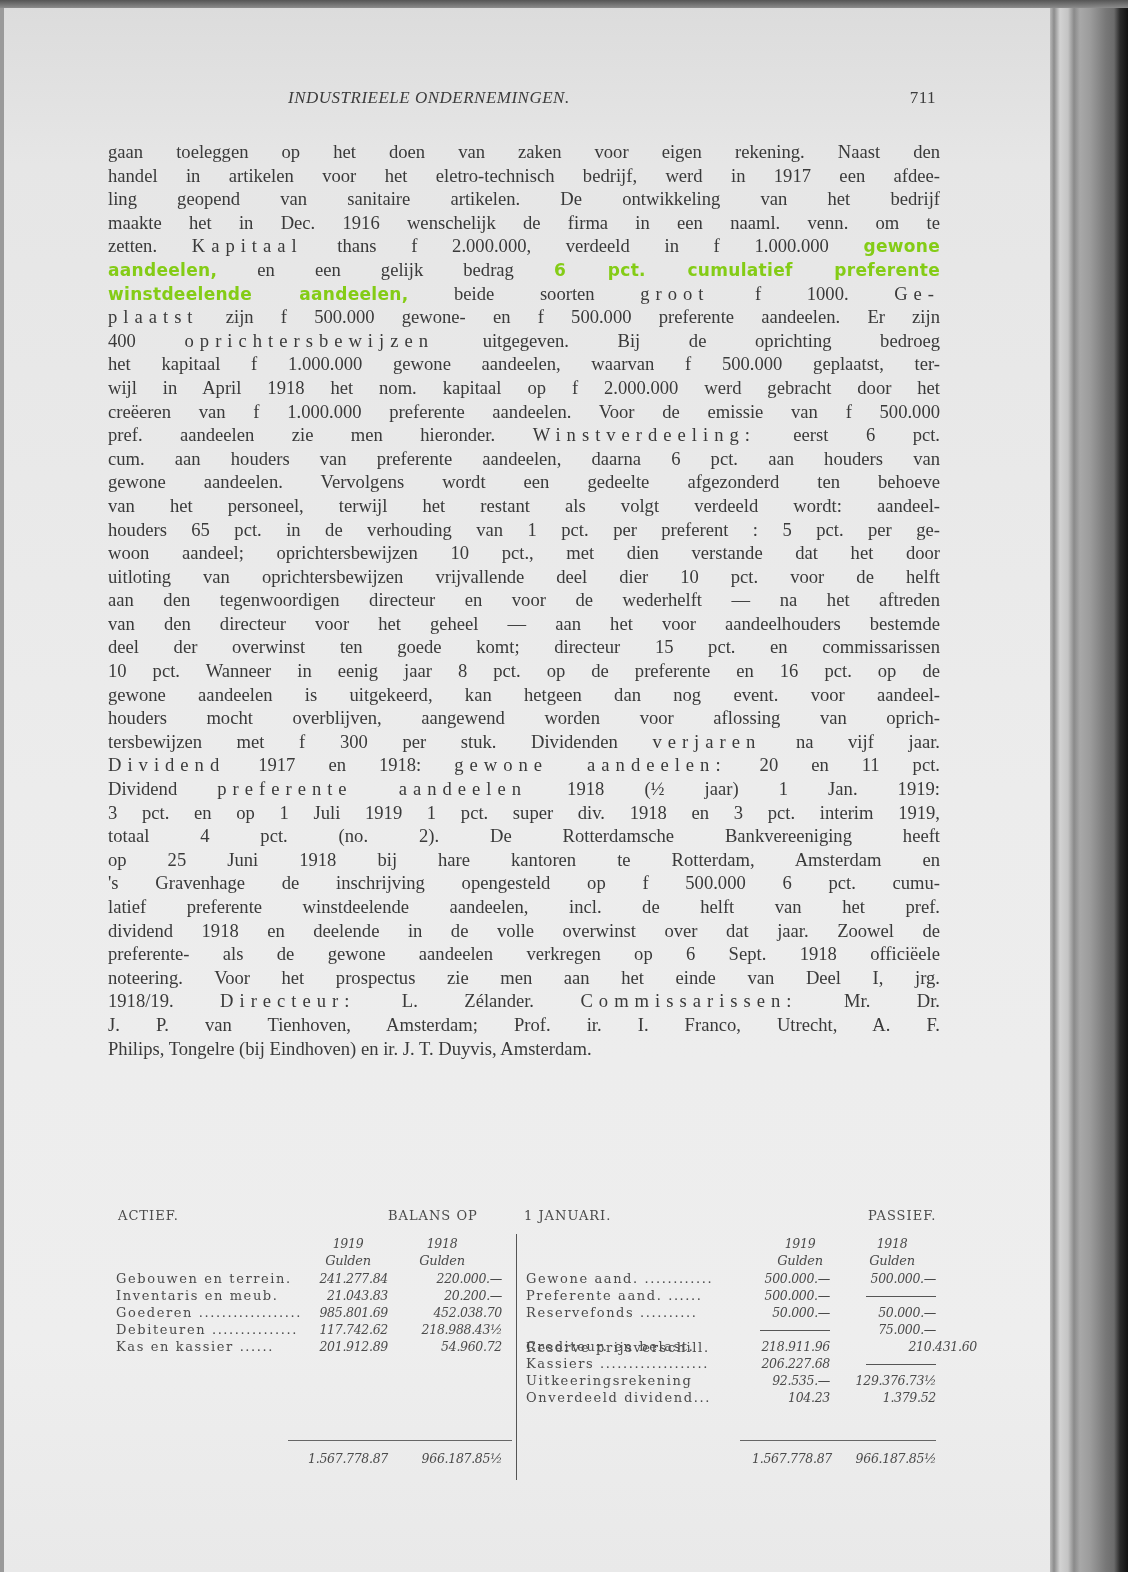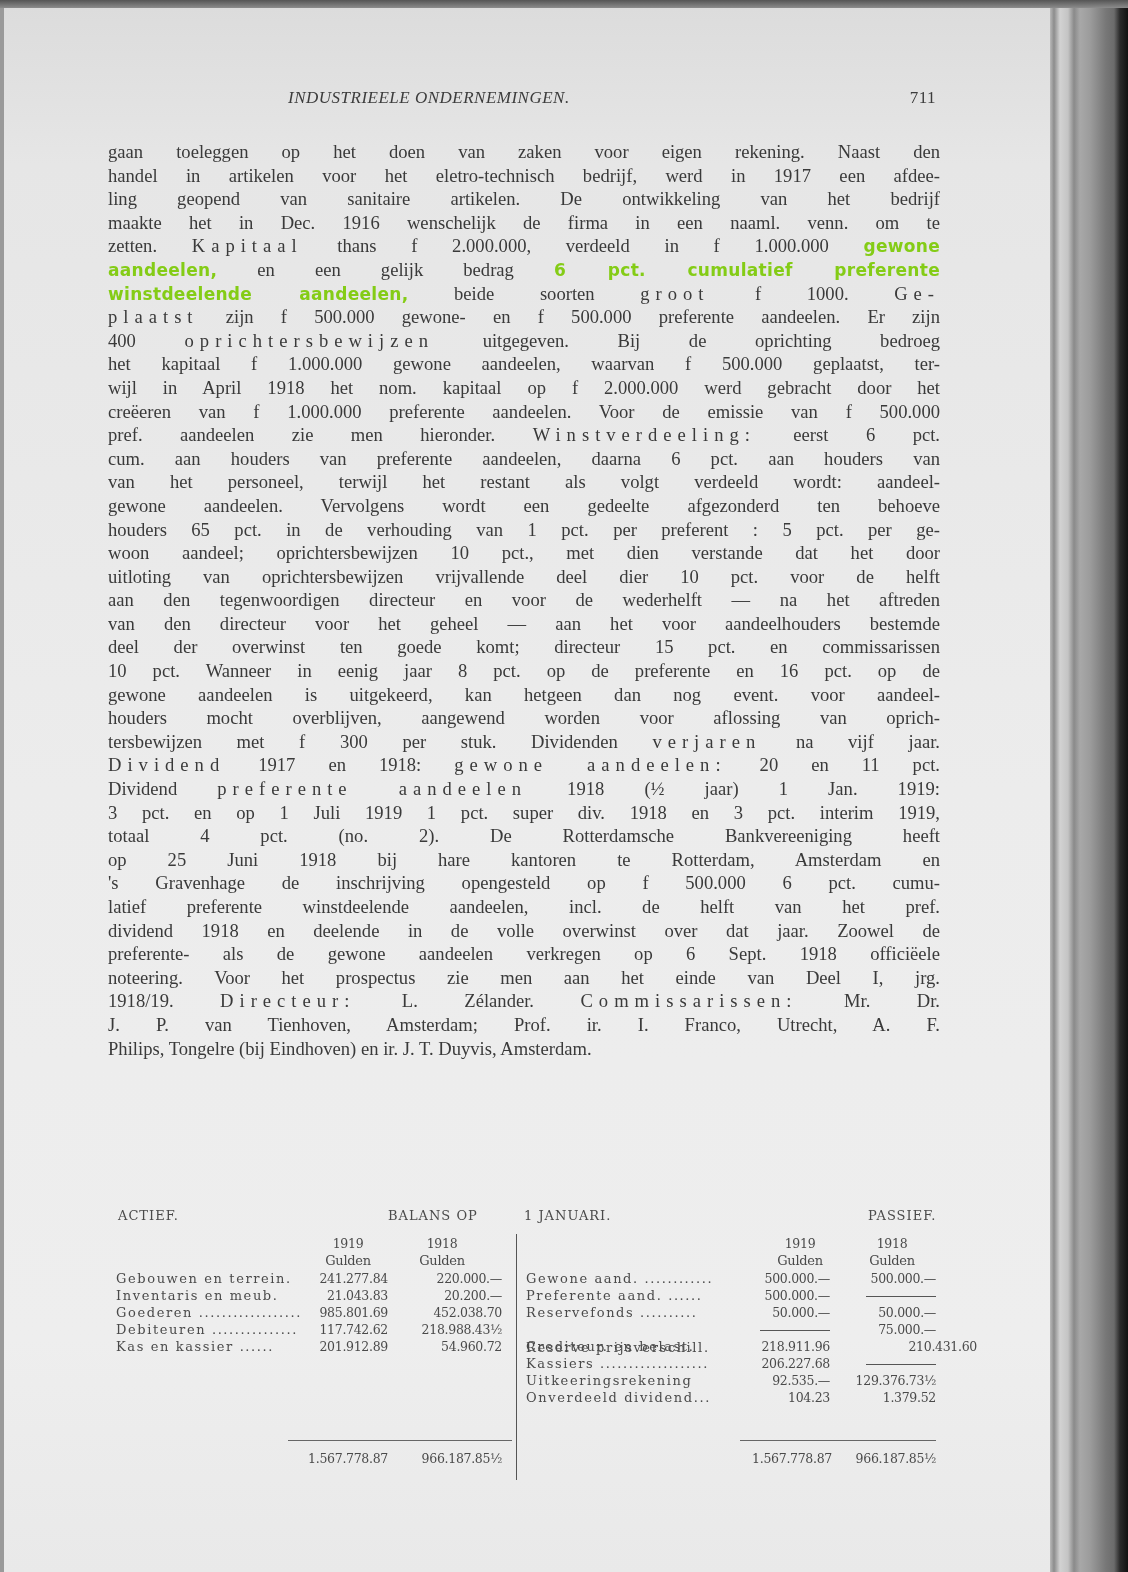--- a/index.html
+++ b/index.html
@@ -39,21 +39,21 @@
     .line.last { text-align-last: left; }
     .sp { letter-spacing: 6px; }
     .bold { font-family: "DejaVu Sans", "Liberation Sans", sans-serif; font-weight: bold; font-size: 17px; color:#84cc16; letter-spacing: 0.3px; }
 
     
     .balance { position: absolute; left: 112px; top: 1208px; width: 832px; height: 270px;
       font-family: "DejaVu Serif", serif; font-size: 13px; color: #4a4a4a; }
     .b-head { position: absolute; top: 0; font-size: 13px; letter-spacing: 1px; }
     .vline { position: absolute; left: 404px; top: 26px; width: 1px; height: 246px; background: #555; }
     .lbl { position: absolute; left: 0; letter-spacing: 1.6px; white-space: nowrap; text-align: center; }
-    .num { position: absolute; text-align: right; white-space: nowrap; font-size: 12.5px; letter-spacing: -0.3px; }
+    .num { position: absolute; text-align: right; white-space: nowrap; font-size: 12.5px; letter-spacing: -0.3px; font-style: italic; }
     .rule { position: absolute; height: 1px; background: #666; }
     .dash-cell { display:inline-block; width: 70px; height: 1px; background:#555; vertical-align: middle; }
   </style>
 </head>
 <body>
 
 <div class="topband"></div>
 <div class="page"></div>
 <div class="binding"></div>
 
@@ -70,22 +70,22 @@
     <span class="line"><span>zetten. </span><span class="sp">Kapitaal</span><span> thans f 2.000.000, verdeeld in f 1.000.000 </span><span class="bold">gewone</span></span>
     <span class="line"><span class="bold">aandeelen,</span><span> en een gelijk bedrag </span><span class="bold">6 pct. cumulatief preferente</span></span>
     <span class="line"><span class="bold">winstdeelende aandeelen,</span><span> beide soorten </span><span class="sp">groot</span><span> f 1000. </span><span class="sp">Ge-</span></span>
     <span class="line"><span class="sp">plaatst</span><span> zijn f 500.000 gewone- en f 500.000 preferente aandeelen. Er zijn</span></span>
     <span class="line"><span>400 </span><span class="sp">oprichtersbewijzen</span><span> uitgegeven. Bij de oprichting bedroeg</span></span>
     <span class="line"><span>het kapitaal f 1.000.000 gewone aandeelen, waarvan f 500.000 geplaatst, ter-</span></span>
     <span class="line"><span>wijl in April 1918 het nom. kapitaal op f 2.000.000 werd gebracht door het</span></span>
     <span class="line"><span>creëeren van f 1.000.000 preferente aandeelen. Voor de emissie van f 500.000</span></span>
     <span class="line"><span>pref. aandeelen zie men hieronder. </span><span class="sp">Winstverdeeling:</span><span> eerst 6 pct.</span></span>
     <span class="line"><span>cum. aan houders van preferente aandeelen, daarna 6 pct. aan houders van</span></span>
+    <span class="line"><span>gewone aandeelen. Vervolgens wordt een gedeelte afgezonderd ten behoeve</span></span>
     <span class="line"><span>van het personeel, terwijl het restant als volgt verdeeld wordt: aandeel-</span></span>
-    <span class="line"><span>gewone aandeelen. Vervolgens wordt een gedeelte afgezonderd ten behoeve</span></span>
     <span class="line"><span>houders 65 pct. in de verhouding van 1 pct. per preferent : 5 pct. per ge-</span></span>
     <span class="line"><span>woon aandeel; oprichtersbewijzen 10 pct., met dien verstande dat het door</span></span>
     <span class="line"><span>uitloting van oprichtersbewijzen vrijvallende deel dier 10 pct. voor de helft</span></span>
     <span class="line"><span>aan den tegenwoordigen directeur en voor de wederhelft — na het aftreden</span></span>
     <span class="line"><span>van den directeur voor het geheel — aan het voor aandeelhouders bestemde</span></span>
     <span class="line"><span>deel der overwinst ten goede komt; directeur 15 pct. en commissarissen</span></span>
     <span class="line"><span>10 pct. Wanneer in eenig jaar 8 pct. op de preferente en 16 pct. op de</span></span>
     <span class="line"><span>gewone aandeelen is uitgekeerd, kan hetgeen dan nog event. voor aandeel-</span></span>
     <span class="line"><span>houders mocht overblijven, aangewend worden voor aflossing van oprich-</span></span>
     <span class="line"><span>tersbewijzen met f 300 per stuk. Dividenden </span><span class="sp">verjaren</span><span> na vijf jaar.</span></span>

